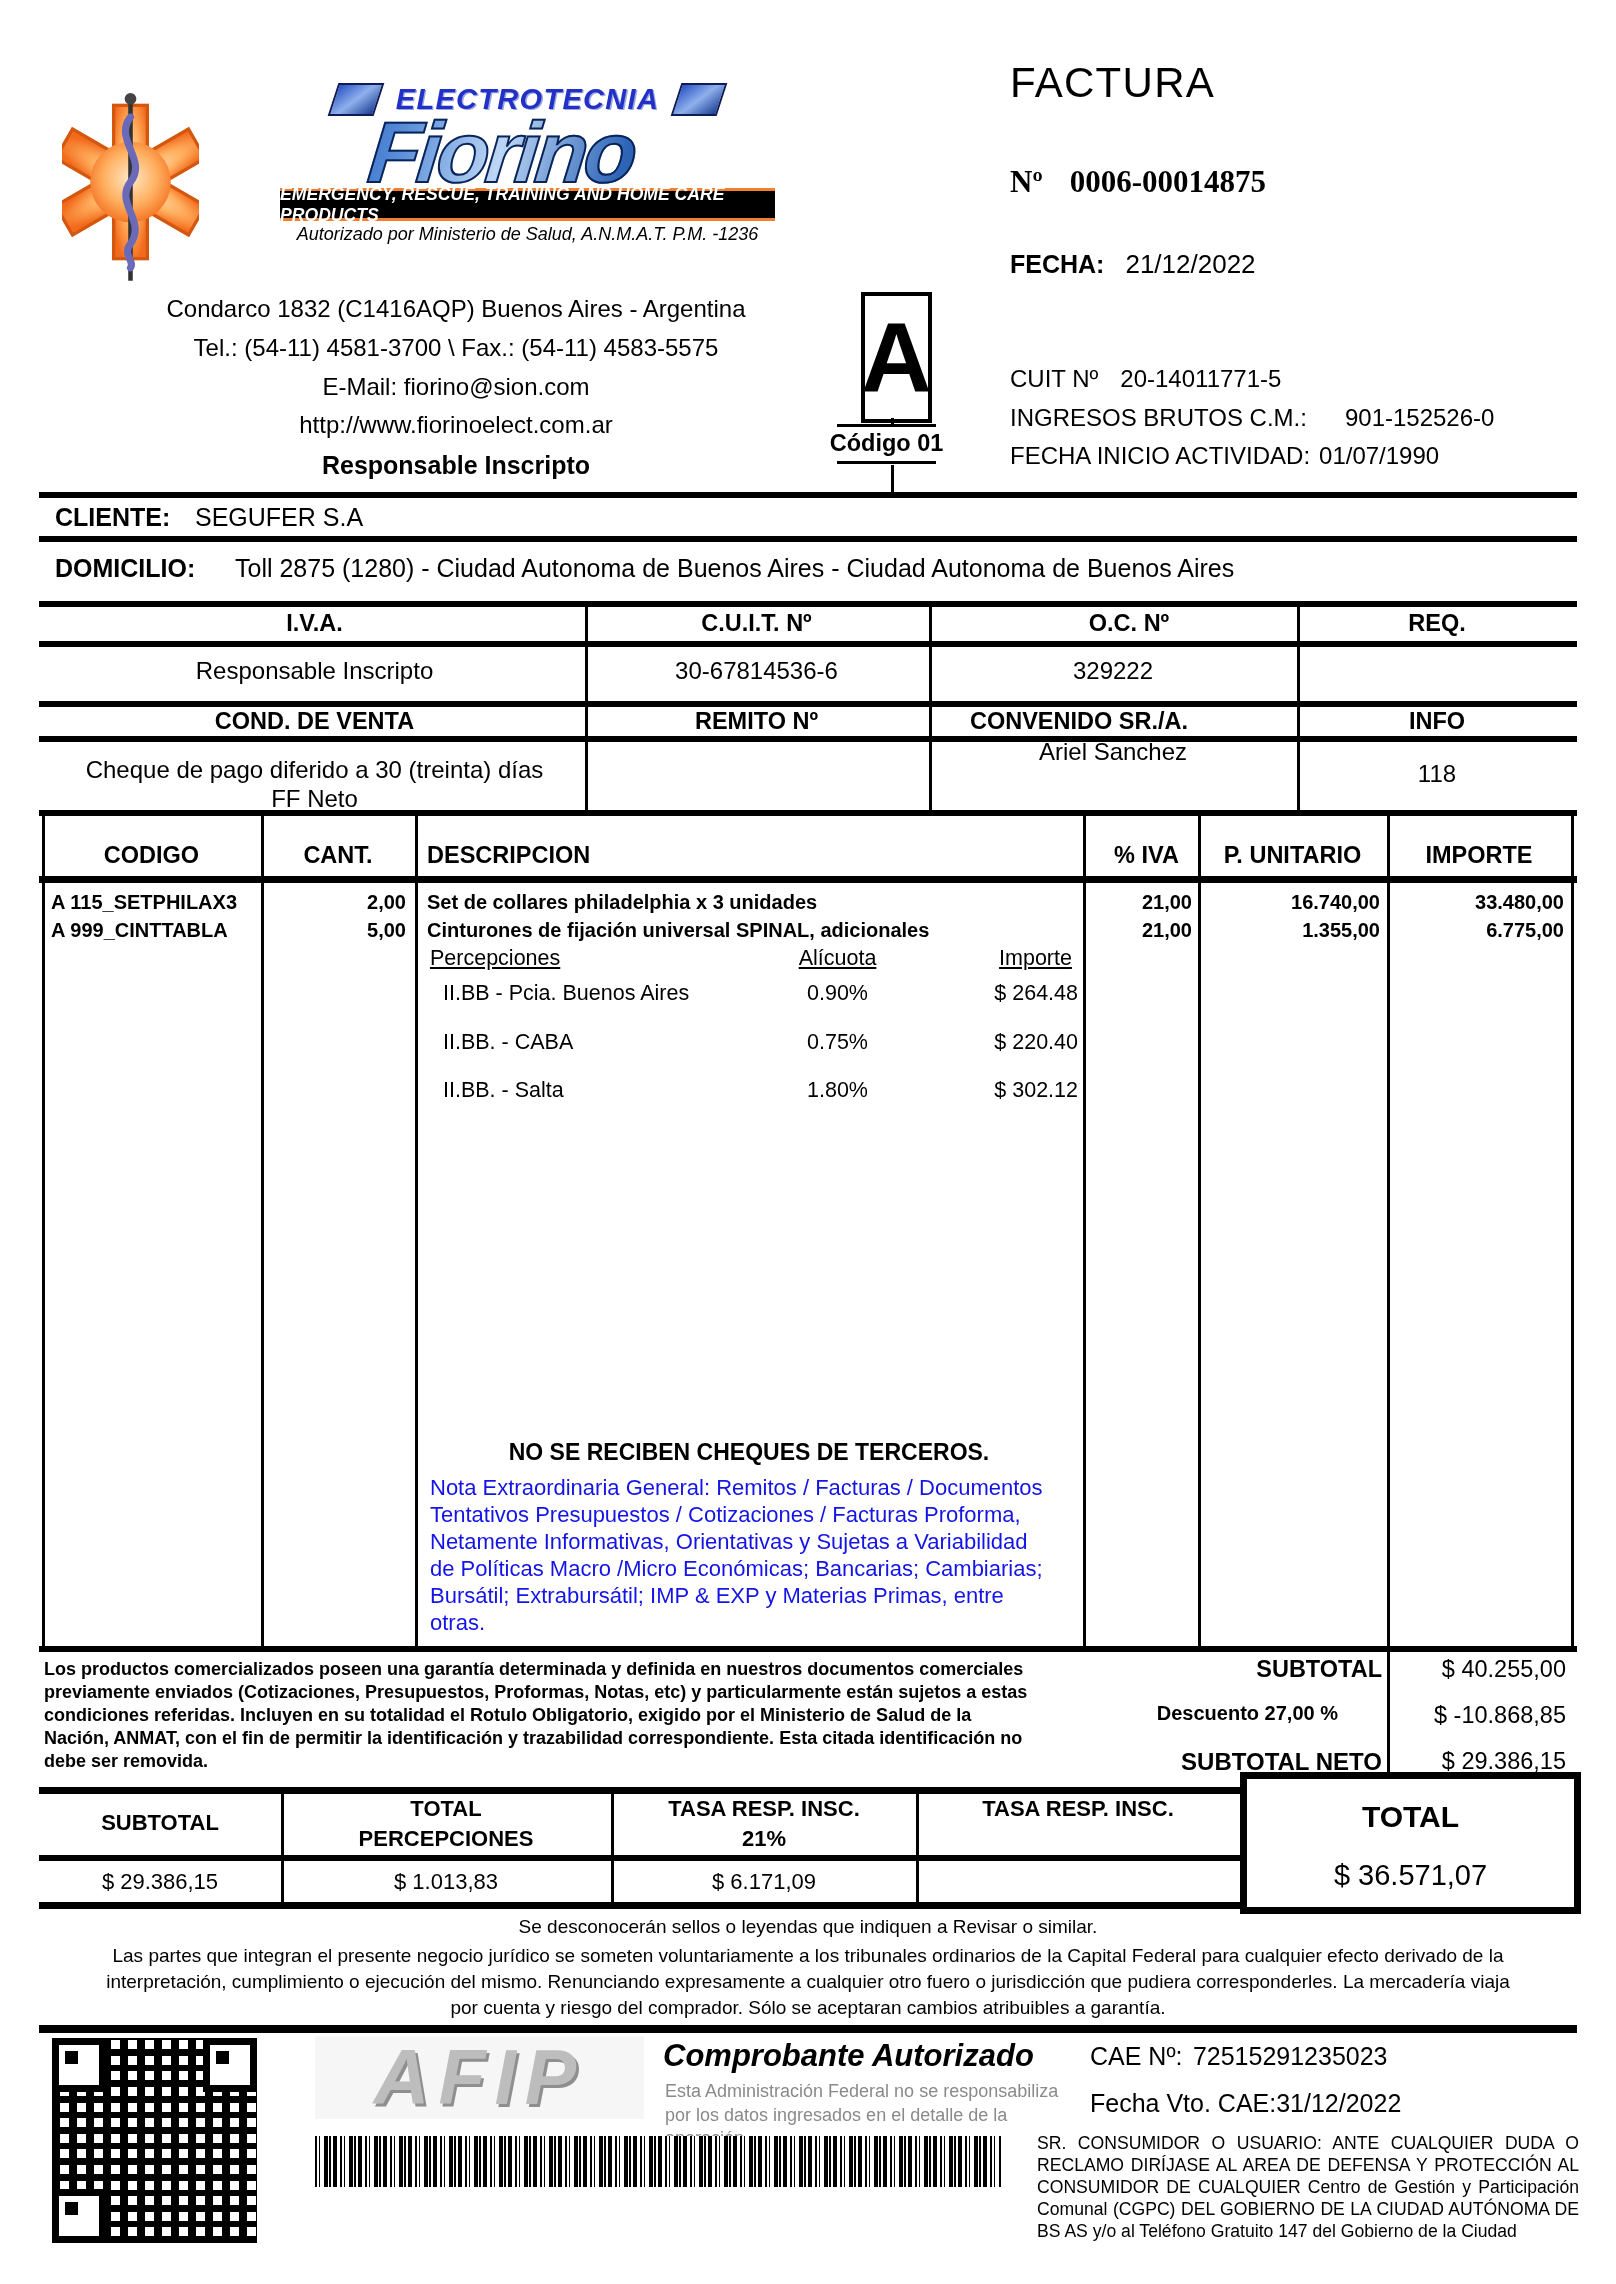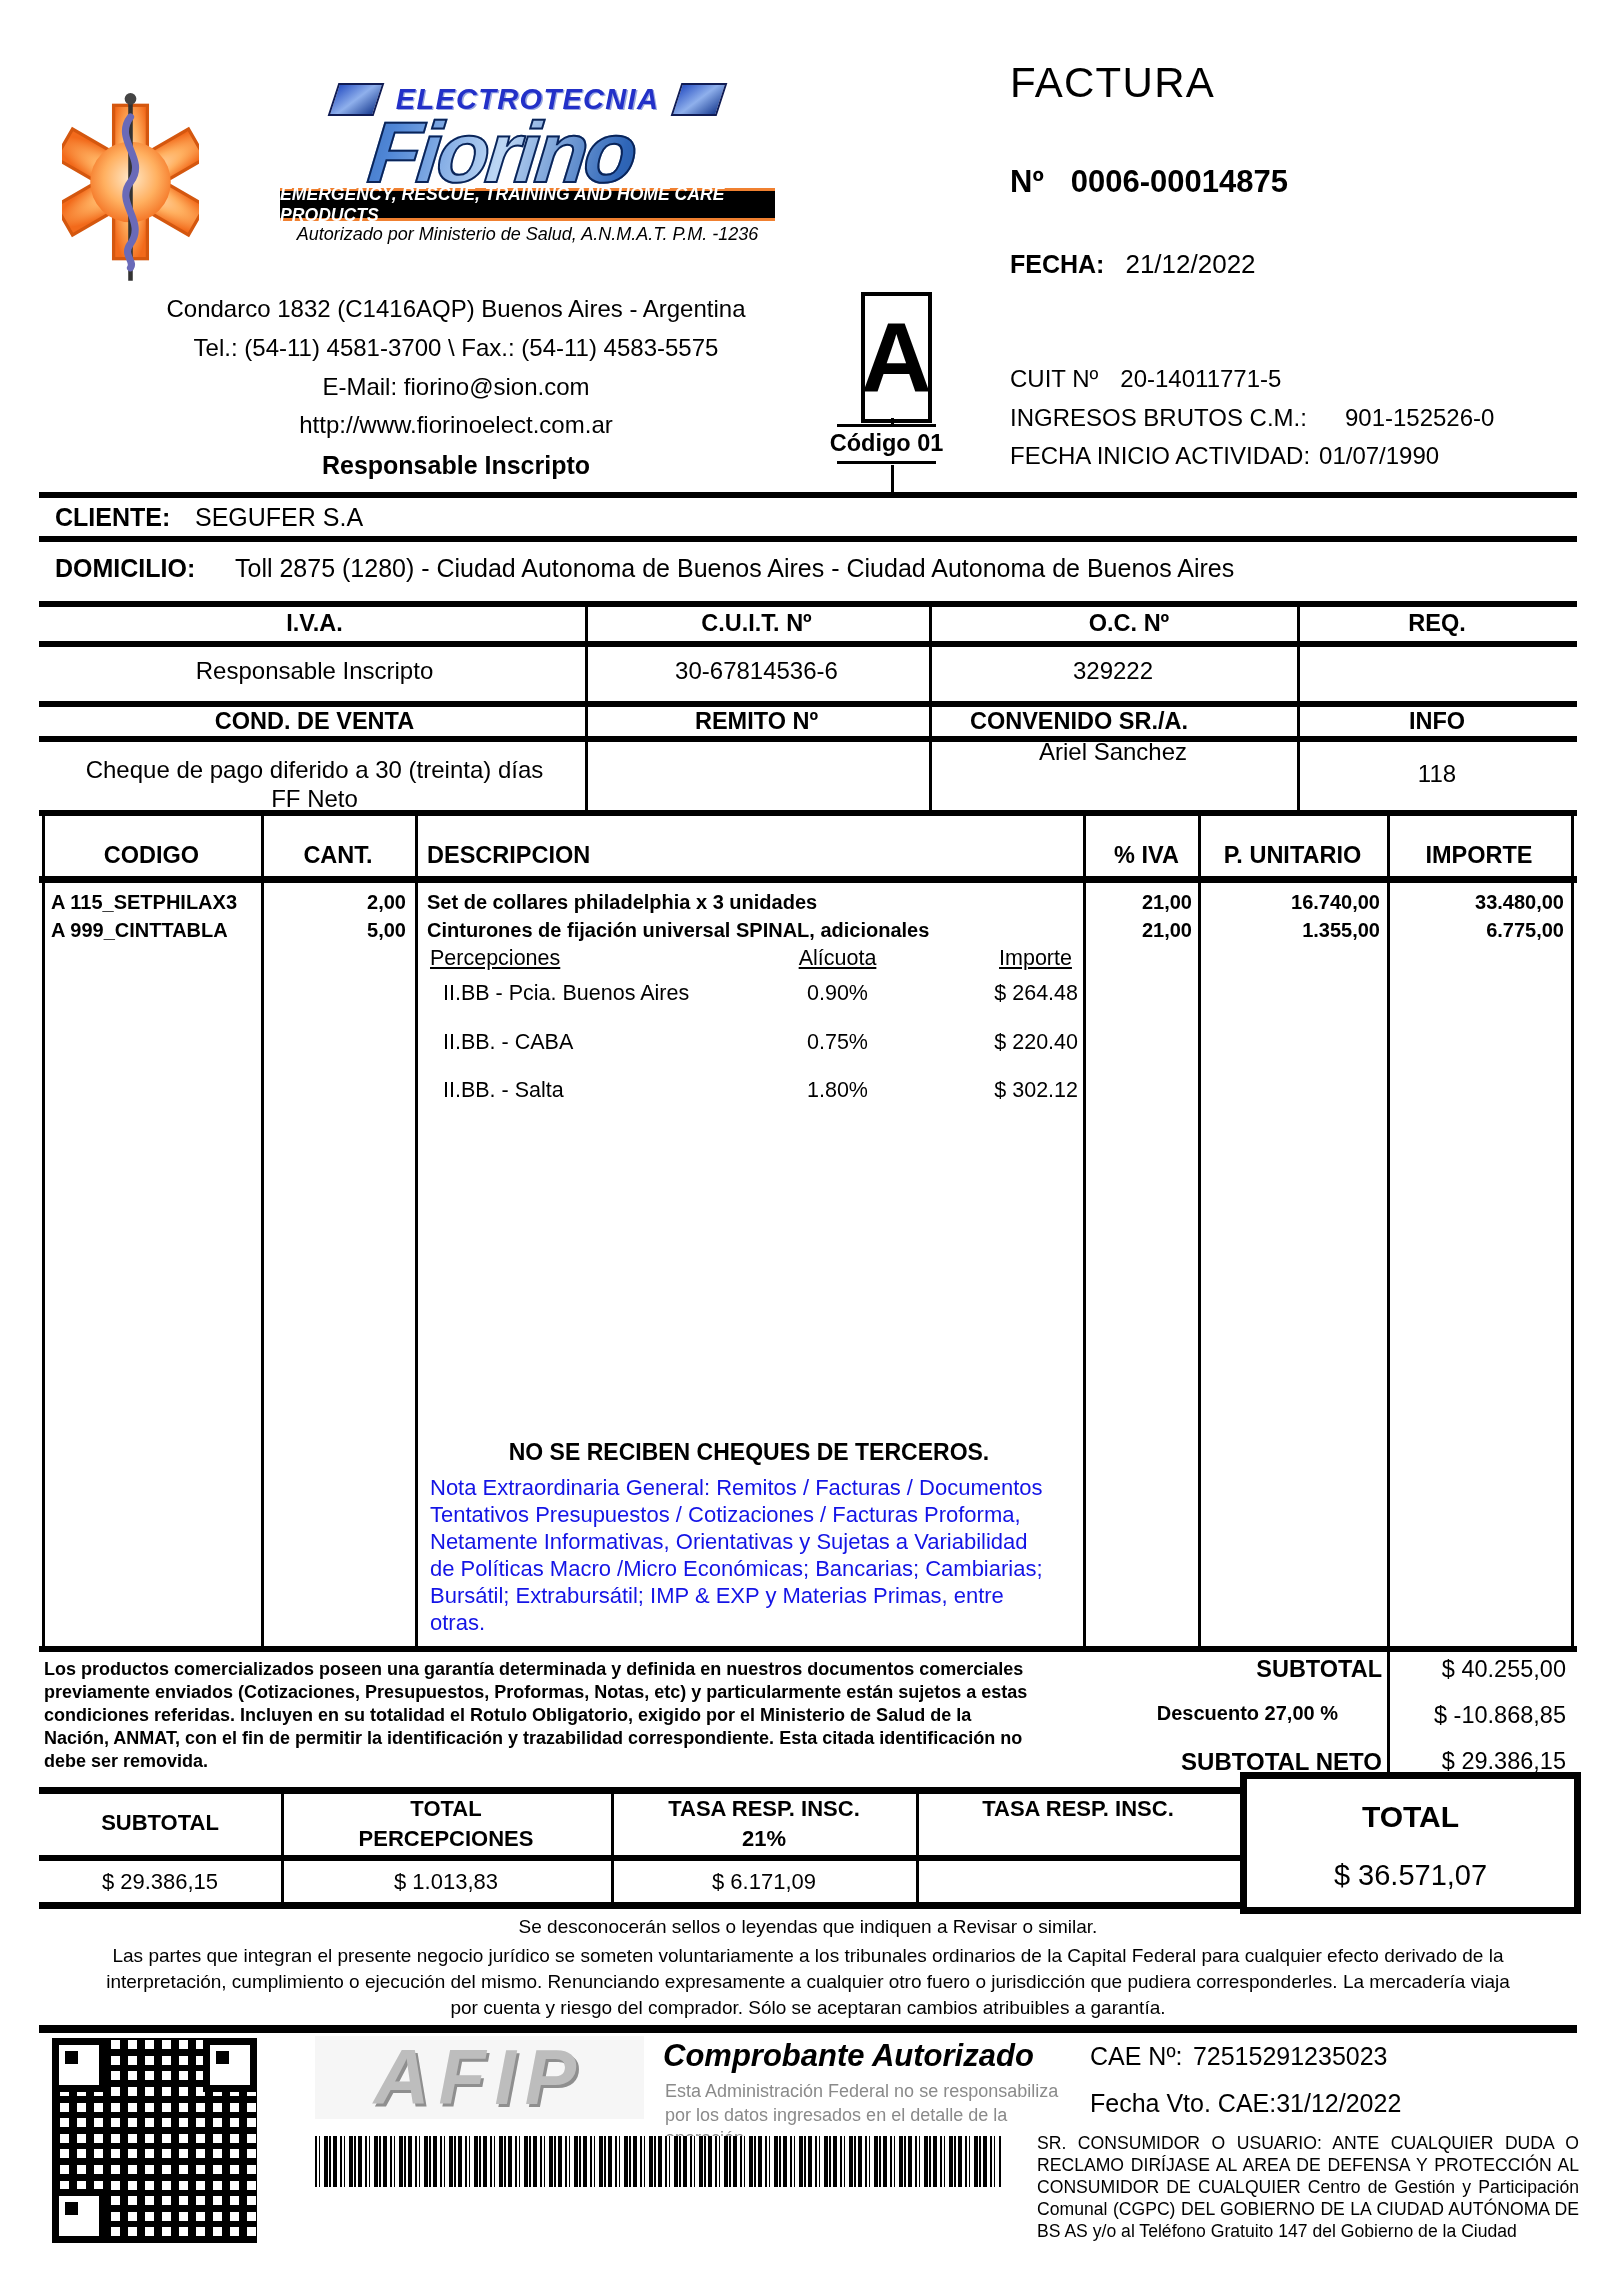--- a/index.html
+++ b/index.html
@@ -78,21 +78,21 @@
   <div class="abs i ctr" style="left:280px;top:224px;width:495px;font-size:18px;">Autorizado por Ministerio de Salud, A.N.M.A.T.   P.M. -1236</div>
 
   <div class="abs ctr" style="left:78px;top:295px;width:756px;font-size:24px;">Condarco 1832 (C1416AQP) Buenos Aires - Argentina</div>
   <div class="abs ctr" style="left:78px;top:334px;width:756px;font-size:24px;">Tel.: (54-11) 4581-3700 \ Fax.: (54-11) 4583-5575</div>
   <div class="abs ctr" style="left:78px;top:373px;width:756px;font-size:24px;">E-Mail: fiorino@sion.com</div>
   <div class="abs ctr" style="left:78px;top:411px;width:756px;font-size:24px;">http://www.fiorinoelect.com.ar</div>
   <div class="abs ctr b" style="left:78px;top:451px;width:756px;font-size:25px;">Responsable Inscripto</div>
 
   <div class="abs" style="left:1010px;top:59px;font-size:42px;letter-spacing:1.3px;">FACTURA</div>
 
-  <div class="abs b" style="left:1010px;top:164px;font-size:31px;display:flex;gap:27px;">
+  <div class="abs b" style="left:1010px;top:164px;font-size:31px;display:flex;gap:27px;font-family:Liberation Serif, serif;">
     <span>Nº</span>
     <span>0006-00014875</span>
   </div>
 
   <div class="abs" style="left:1010px;top:249px;display:flex;gap:21px;align-items:baseline;">
     <span class="b" style="font-size:25px;">FECHA:</span>
     <span style="font-size:26px;">21/12/2022</span>
   </div>
 
   <div class="abs letterbox" style="left:861px;top:292px;width:63px;height:123px;">A</div>

